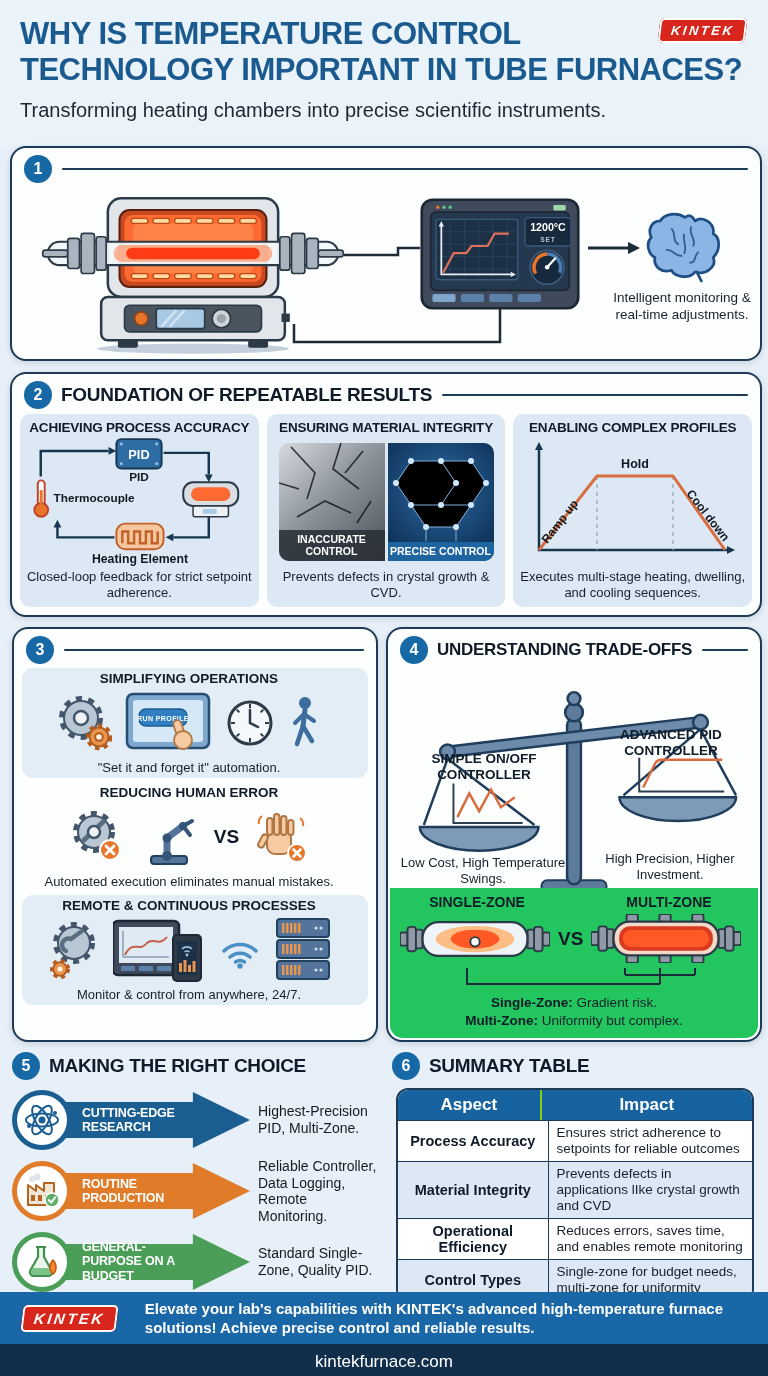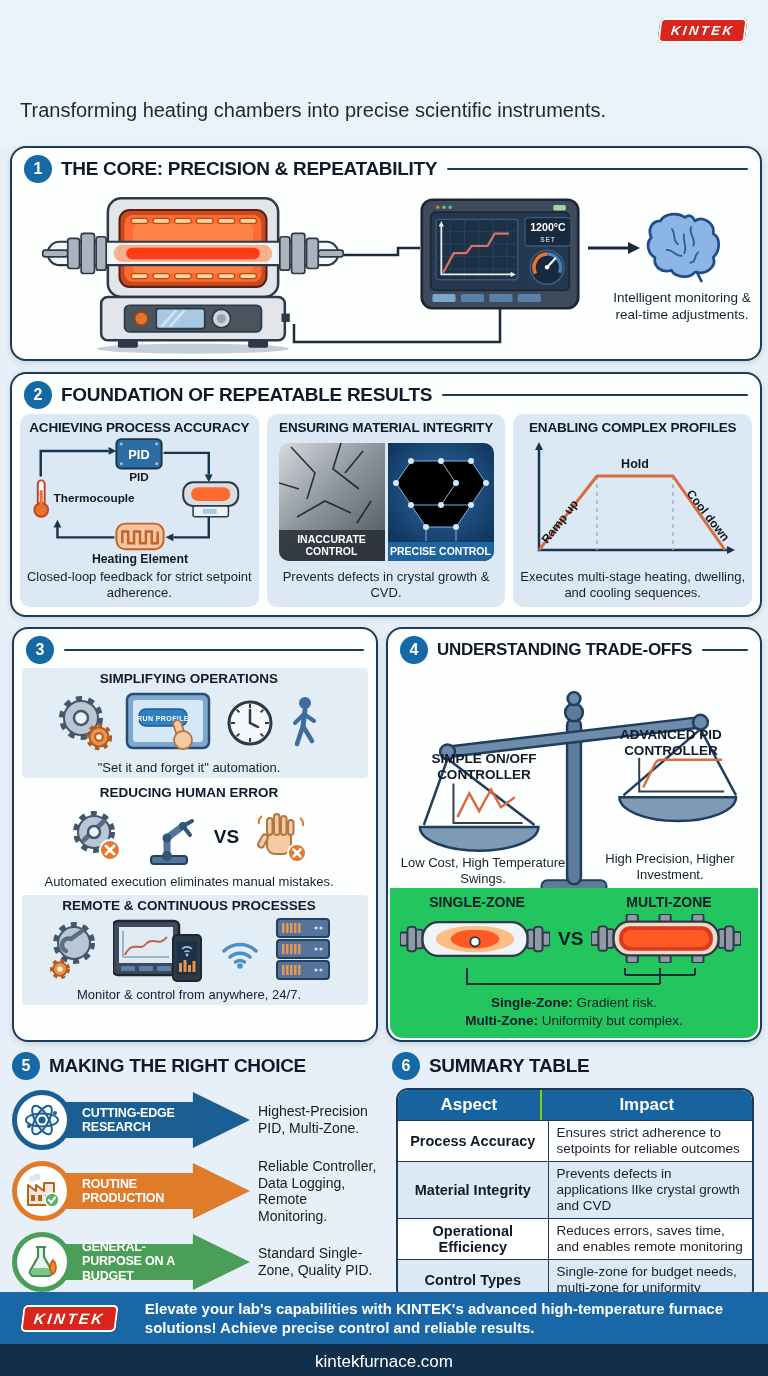--- a/index.html
+++ b/index.html
@@ -36,21 +36,21 @@
   .tiles{display:flex;gap:3px;border-radius:10px;overflow:hidden;}
   .tile{position:relative;width:106px;height:118px;}
   .tile-label{position:absolute;left:0;right:0;bottom:0;color:#fff;font-weight:bold;font-size:10.5px;text-align:center;line-height:1.15;padding:3px 0 4px 0;}
   .tile.gray{background:linear-gradient(135deg,#d6dade 0%,#8d959d 45%,#4a5159 100%);}
   .tile.gray .tile-label{background:rgba(42,48,55,.88);}
   .tile.blue{background:radial-gradient(circle at 50% 40%,#2f6ba3 0%,#123a63 70%,#0d2c4e 100%);}
   .tile.blue .tile-label{background:rgba(31,104,165,.92);}
 
   
   .s3{left:12px;top:627px;width:362px;height:411px;}
-  .band{margin:4px 8px 0 8px;border-radius:4px;padding:3px 16px 2px 4px;}
+  .band{margin:4px 8px 0 8px;border-radius:11px;padding:3px 16px 2px 4px;}
   .band.tint{background:#e3edf6;}
   .band-title{font-size:13.5px;font-weight:bold;color:#0f1b29;text-align:center;}
   .icon-row{display:flex;align-items:center;justify-content:center;gap:13px;height:74px;}
   .band-caption{font-size:13px;color:#16202c;text-align:center;line-height:1.2;}
   .vs{font-size:19px;font-weight:bold;color:#0f1b29;}
 
   
   .s4{left:386px;top:627px;width:372px;height:411px;}
   .scale-wrap{position:absolute;left:8px;top:32px;width:356px;height:227px;}
   .scale-label{position:absolute;font-size:13.5px;font-weight:bold;color:#0f1b29;text-align:center;line-height:1.15;}
@@ -90,28 +90,31 @@
   .footer1 .kintek{margin-left:22px;font-size:15px;}
   .footer-msg{margin-left:28px;width:580px;color:#fff;font-weight:bold;font-size:15px;line-height:1.3;}
   .footer2{position:absolute;left:0;right:0;top:1344px;height:36px;background:#112e4b;color:#fff;font-size:17px;display:flex;align-items:center;justify-content:center;}
 </style>
 </head>
 <body>
 
 <div class="page">
 
   <div class="header">
+    <div class="main-title">
+      <div>WHY IS TEMPERATURE CONTROL</div>
+      <div>TECHNOLOGY IMPORTANT IN TUBE FURNACES?</div>
+    </div>
     <div class="subtitle">Transforming heating chambers into precise scientific instruments.</div>
     <div class="logo-top"><span class="kintek">KINTEK</span></div>
   </div>
 
   <div class="box s1">
     <div class="sec-head">
       <span class="badge">1</span>
-      <span class="sec-title">THE CORE: PRECISION &amp; REPEATABILITY</span>
       <span class="rule"></span>
     </div>
 
     <svg style="position:absolute;left:22px;top:32px;" width="318" height="177" viewBox="0 0 380 212">
       <ellipse cx="190" cy="202" rx="115" ry="6" fill="#c3d0dc"></ellipse>
       <rect x="88" y="22" width="204" height="118" rx="16" fill="#e2e6ea" stroke="#2c3a48" stroke-width="3"></rect>
       <rect x="102" y="36" width="176" height="92" rx="12" fill="#c94a22" stroke="#58220f" stroke-width="2.5"></rect>
       <rect x="108" y="42" width="164" height="80" rx="10" fill="#ff6a33"></rect>
       <rect x="118" y="52" width="144" height="60" rx="8" fill="#ff8a4d" opacity="0.8"></rect>
       <g fill="#ffd9a0" stroke="#b84a14" stroke-width="1.5">

